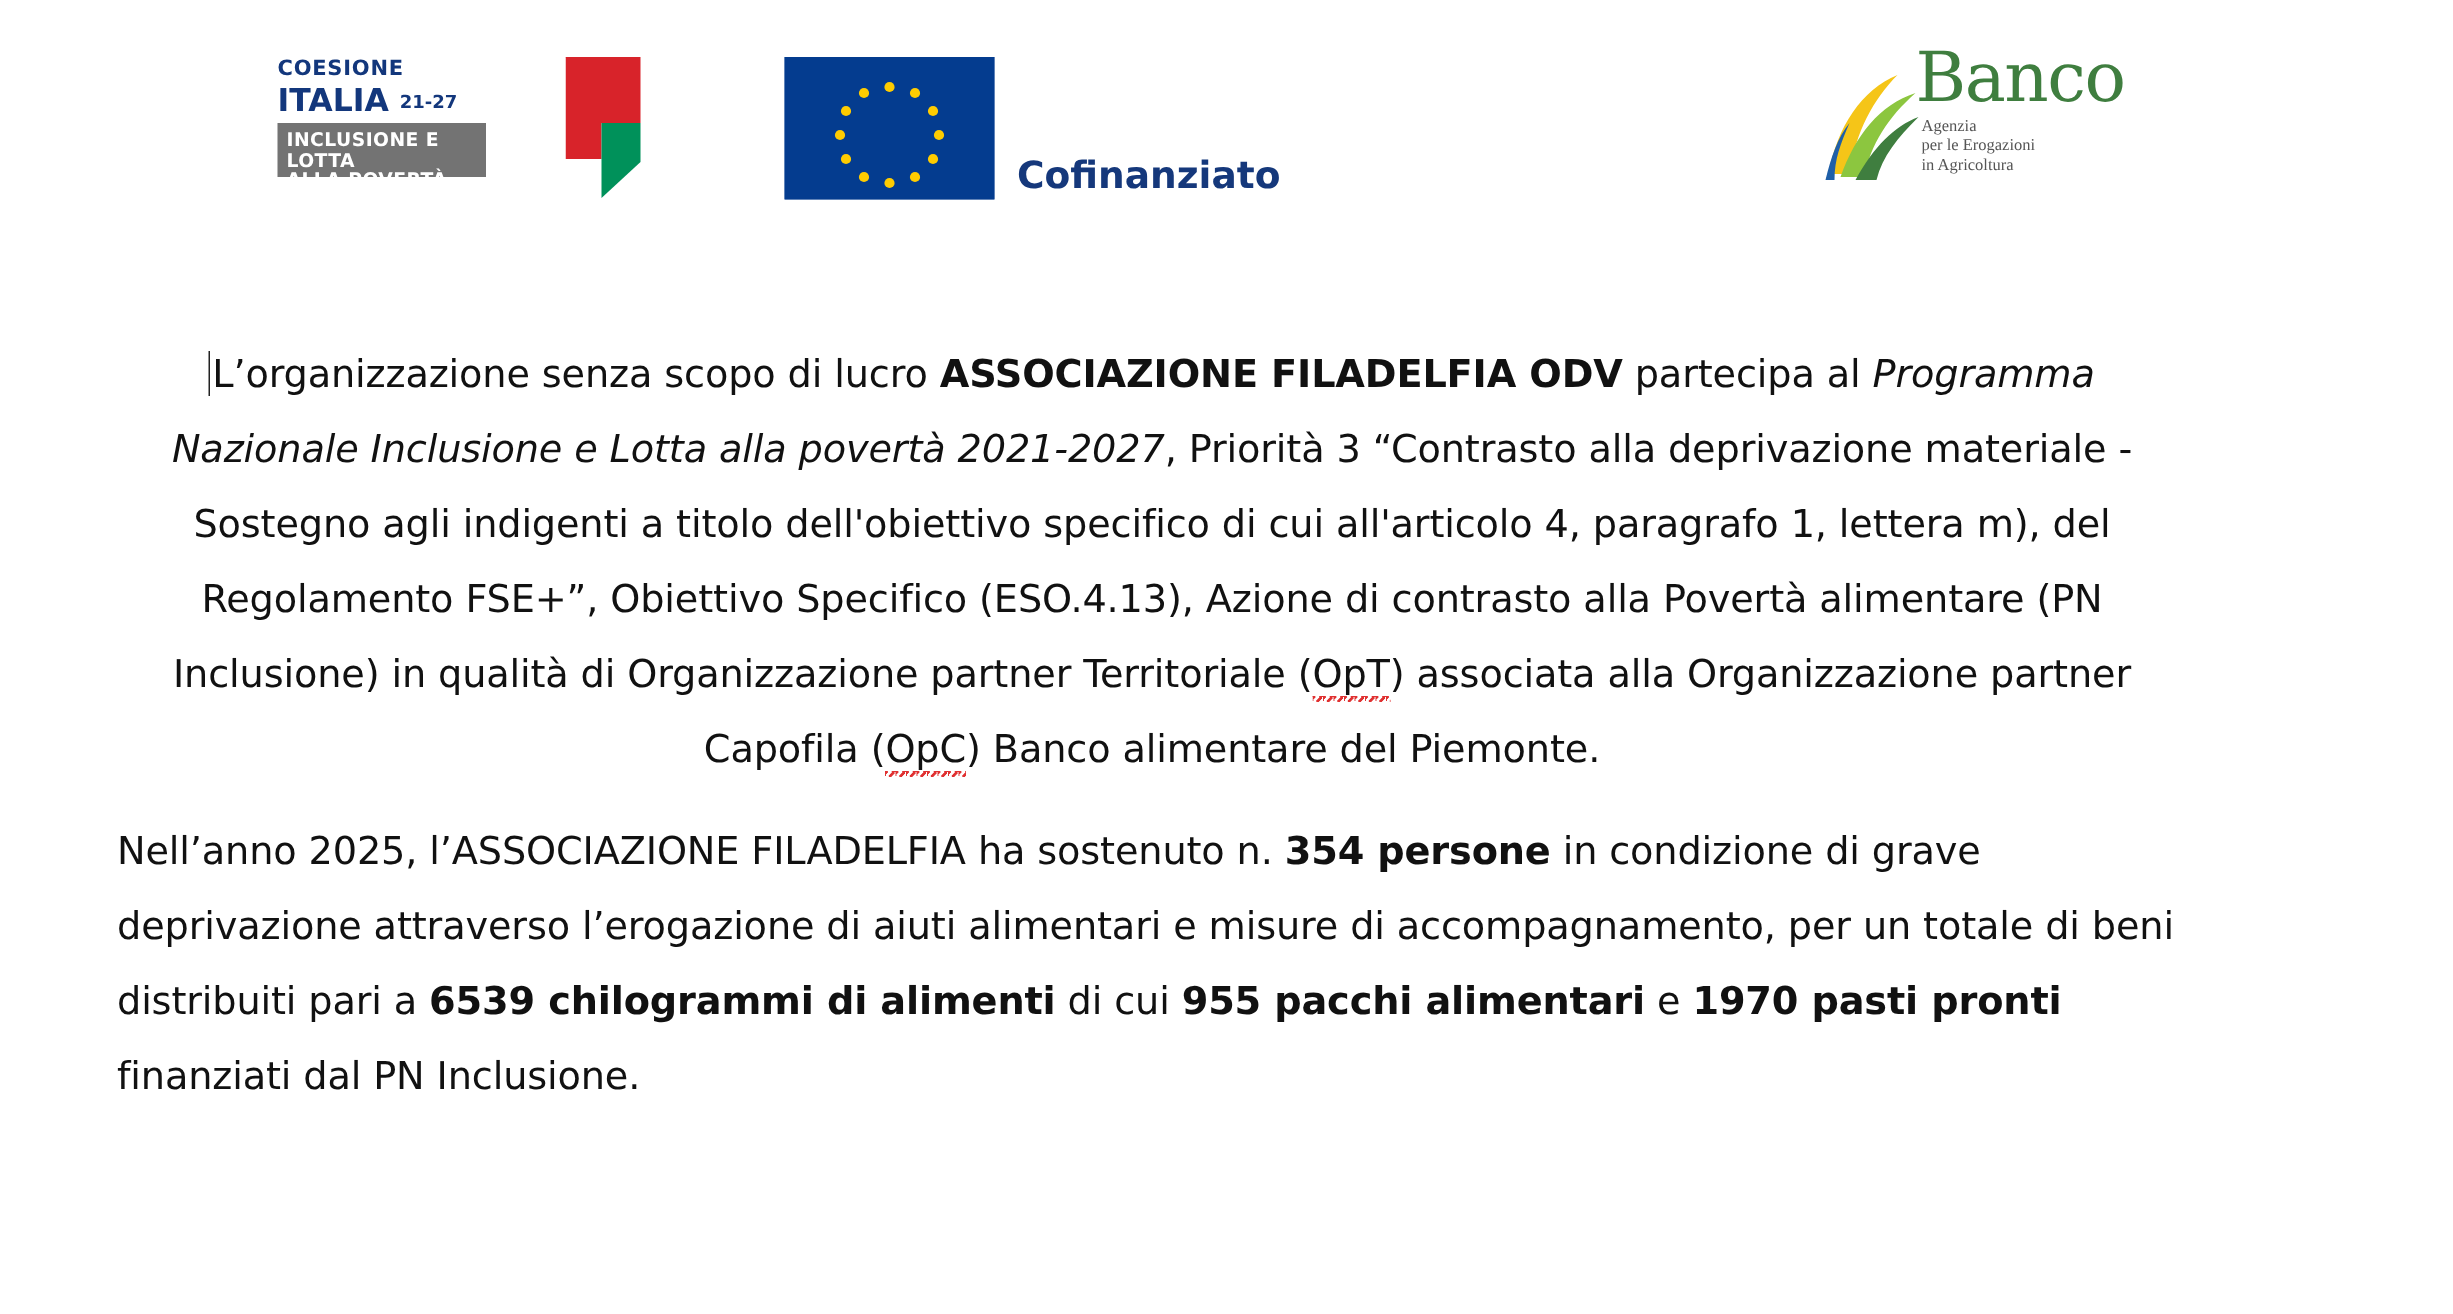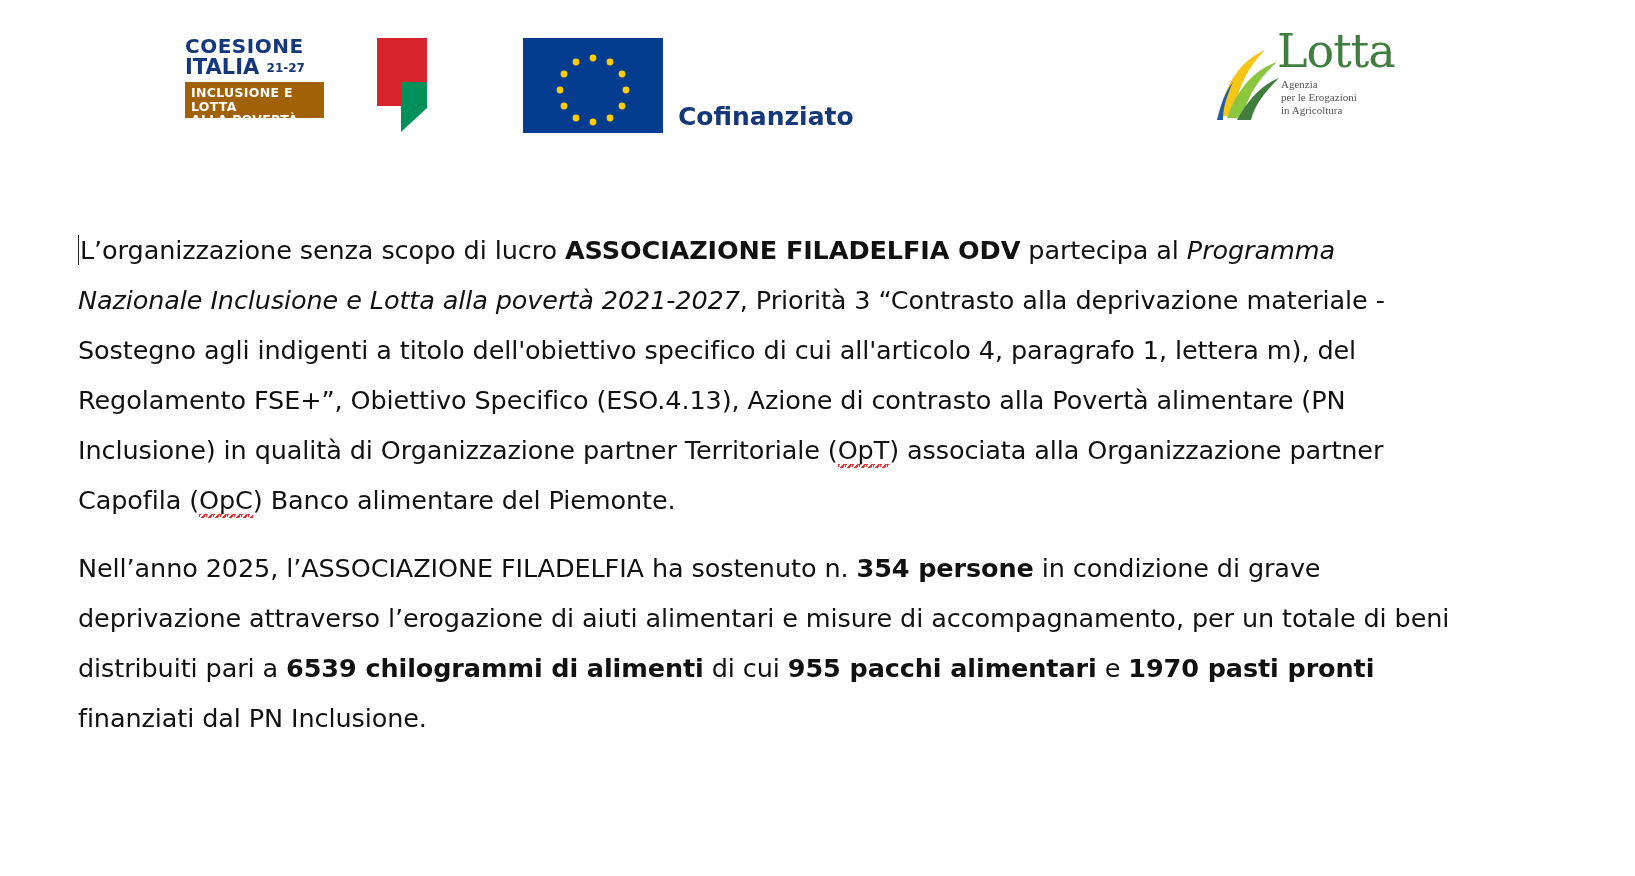--- a/index.html
+++ b/index.html
@@ -42,21 +42,21 @@
   }
   .coes-text {
     position: absolute;
     left: 0;
     top: 6px;
     width: 145px;
   }
   .coes-l1 {
     font-family: "DejaVu Sans", sans-serif;
     font-weight: bold;
-    font-size: 20px;
+    font-size: 14px;
     letter-spacing: 0.5px;
     color: #13377c;
     line-height: 20px;
   }
   .coes-l2 {
     font-family: "DejaVu Sans", sans-serif;
     font-weight: bold;
     font-size: 21px;
     color: #13377c;
     line-height: 22px;
@@ -64,21 +64,21 @@
   .coes-l2 .yrs {
     font-size: 12px;
     vertical-align: 2px;
   }
   .coes-band {
     position: absolute;
     left: 0;
     top: 52px;
     width: 139px;
     height: 36px;
-    background: #a16207;
+    background: #737373;
     color: #ffffff;
     padding: 4px 5px 0 6px;
     box-sizing: border-box;
   }
   .coes-band div {
     font-family: "DejaVu Sans", sans-serif;
     font-weight: bold;
     font-size: 12.5px;
     line-height: 13.5px;
     letter-spacing: 0.3px;
@@ -216,21 +216,21 @@
     font-family: "DejaVu Sans", sans-serif;
     font-size: 25.5px;
     line-height: 50px;
     color: #111111;
     letter-spacing: -0.1px;
   }
   p.para + p.para {
     margin-top: 18px;
   }
   p.para.p1 {
-    text-align: left;
+    text-align: center;
     text-indent: 0;
   }
   .caret {
     display: inline-block;
     width: 0;
     border-left: 1.6px solid #222;
     height: 30px;
     vertical-align: -6px;
     margin-right: 1px;
   }
@@ -305,21 +305,21 @@
 
     <div class="logo logo-agea">
       <div class="agea-mark">
         <svg width="66" height="80" viewBox="0 0 66 80">
           <path d="M4 72 C10 40 26 16 50 6 C34 22 22 44 18 72 z" fill="#f5c518"></path>
           <path d="M12 74 C22 46 38 26 62 18 C44 34 32 52 28 74 z" fill="#8cc63f"></path>
           <path d="M22 76 C34 54 48 40 64 34 C50 48 40 60 36 76 z" fill="#3f7e3f"></path>
           <path d="M2 76 C6 60 10 48 18 38 C12 52 8 62 8 76 z" fill="#1f5fa8"></path>
         </svg>
       </div>
-      <div class="agea-word">Lotta</div>
+      <div class="agea-word">Banco</div>
       <div class="agea-sub">
         <div>Agenzia</div>
         <div>per le Erogazioni</div>
         <div>in Agricoltura</div>
       </div>
     </div>
 
   </div>
 
   <div class="doc-body">

